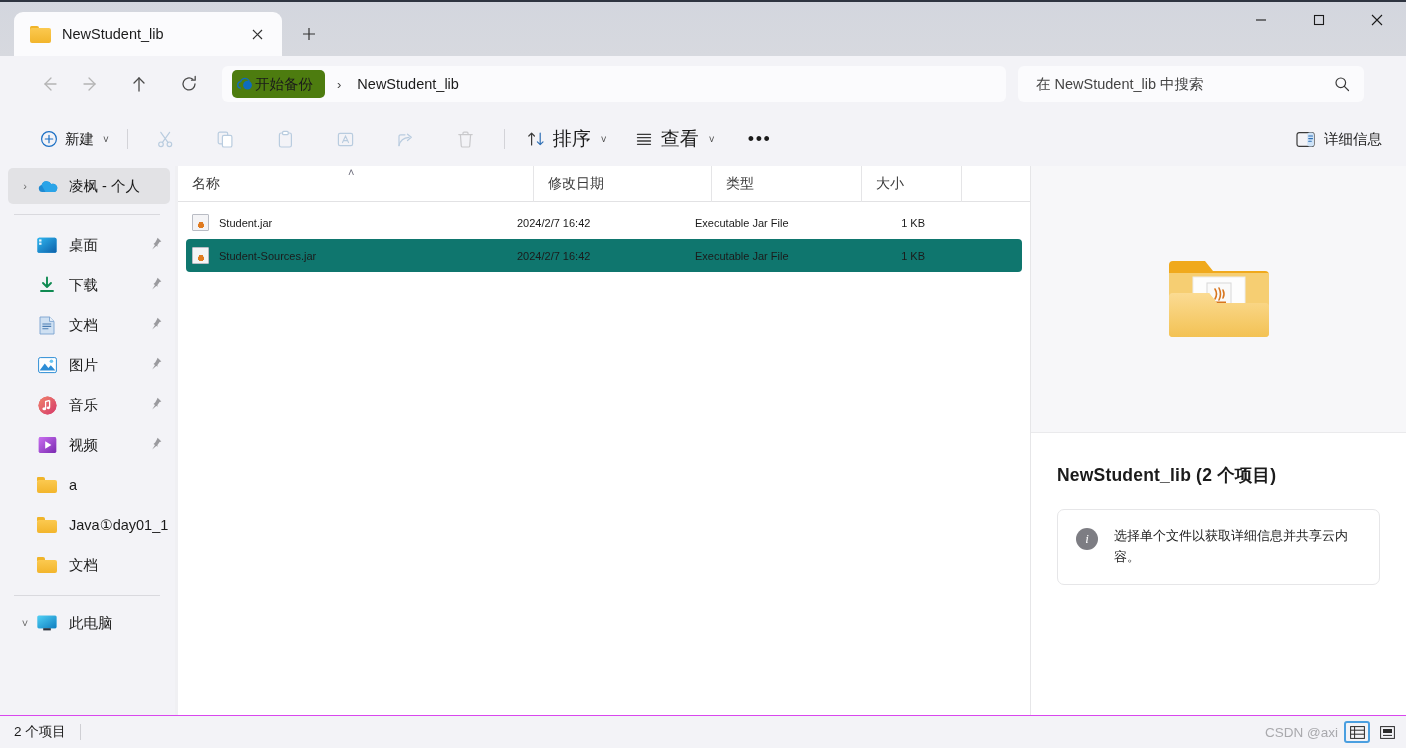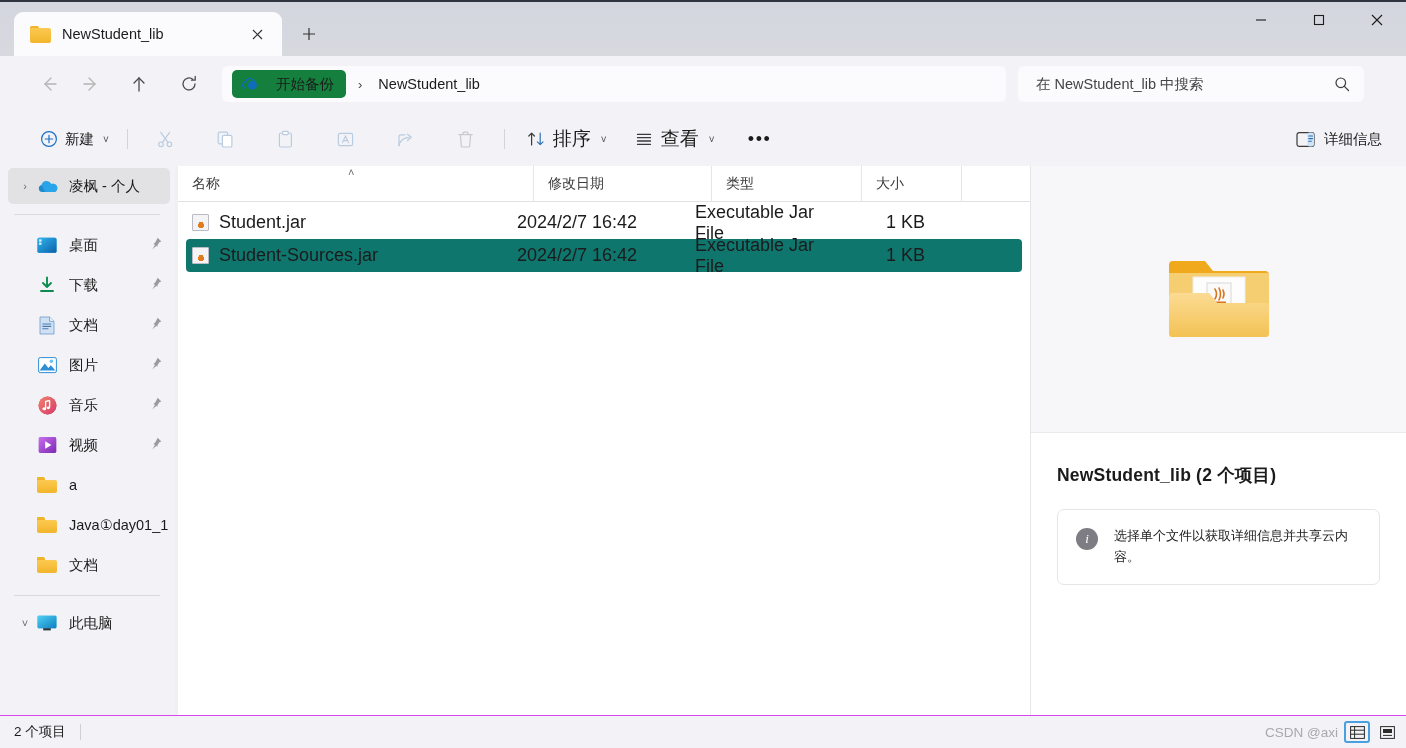--- a/index.html
+++ b/index.html
@@ -87,23 +87,23 @@
   .addressbar {
     flex: 1; height: 36px;
     background: #fbfbfd;
     border-radius: 6px;
     display: flex; align-items: center;
     padding: 0 10px;
     gap: 2px;
     max-width: 784px;
   }
   .crumb-root {
-    display:flex; align-items:center; gap:16px;
-    background:#15803d; border-radius:5px;
-    height:28px; padding: 0 12px 0 9px;
+    display:flex; align-items:center; gap:0;
+    background:#4d7c0f; border-radius:5px;
+    height:28px; padding: 0 12px 0 4px;
   }
   .crumb-root .label { font-size: 14.5px; color:#1b1b1b; }
   .crumb-sep { color:#444; font-size:13px; padding: 0 10px; }
   .crumb { font-size:14.5px; color:#1b1b1b; padding: 0 4px; }
   .searchbox {
     width: 346px; height: 36px; margin-left: 12px;
     background: #fbfbfd; border-radius: 6px;
     display:flex; align-items:center; justify-content:space-between;
     padding: 0 14px 0 18px;
   }
@@ -208,21 +208,21 @@
   .col.size { width: 100px; }
   .sort-caret {
     position:absolute; left: 170px; top: 1px;
     color: #6b6b7a; font-size: 11px; line-height:1;
   }
   .rows { flex:1; padding-top: 4px; }
   .row {
     display:flex; align-items:center;
     height: 33px; margin: 0 8px 0 8px;
     border-radius: 4px;
-    font-size: 18px; color: #1b1b1b;
+    font-size: 11px; color: #1b1b1b;
   }
   .row.selected { background:#0f766e; }
   .cell-name { width: 325px; display:flex; align-items:center; gap:10px; padding-left: 6px; white-space:nowrap; }
   .cell-date { width: 178px; padding-left: 6px; color:#1b1b1b; }
   .cell-type { width: 150px; padding-left: 6px; color:#1b1b1b; }
   .cell-size { width: 100px; padding-right: 14px; text-align: right; color:#1b1b1b; }
 
   .jar-ico { width: 17px; height: 17px; flex:none; position:relative;
     background:#f4f4f6; border:1px solid #b9bcc4; border-radius:1px; }
   .jar-ico:after{

